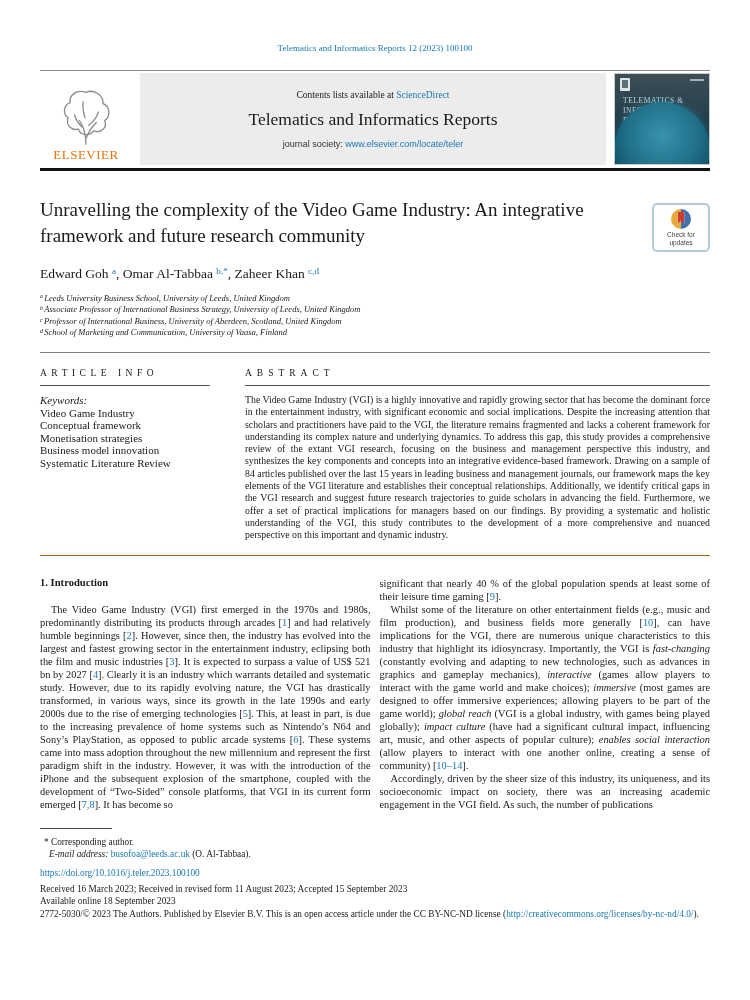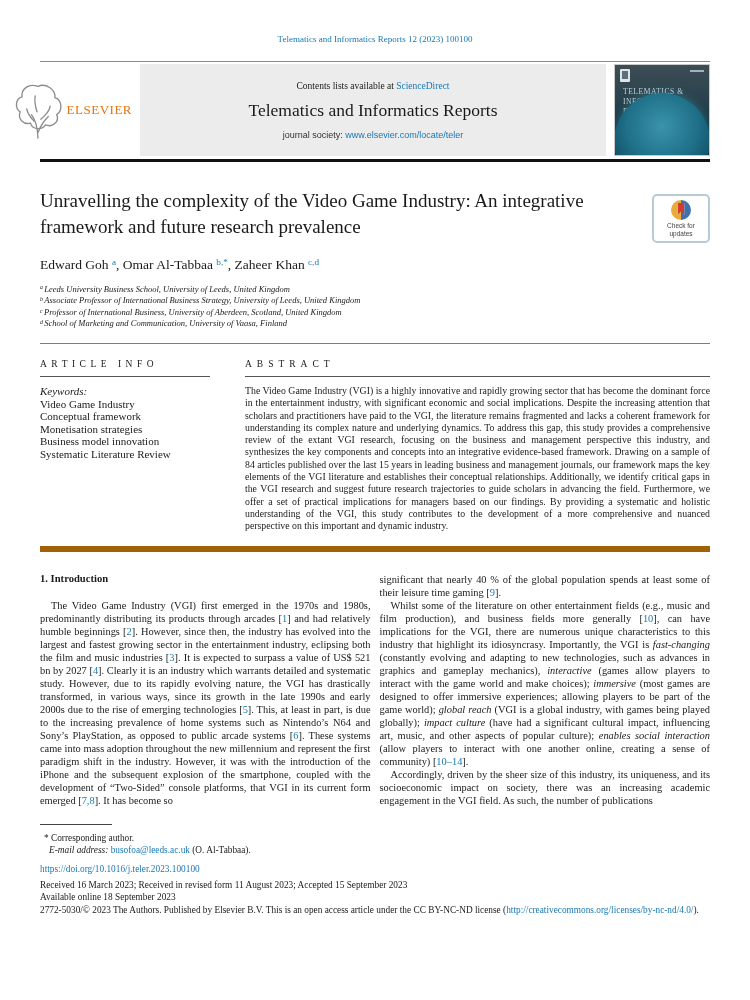--- a/index.html
+++ b/index.html
@@ -7,28 +7,28 @@
   html,body{ background:#ffffff; }
   body{
     width:750px; height:1000px; overflow:hidden;
     font-family:"Liberation Serif", serif; color:var(--ink);
     position:relative;
   }
   .page{ padding:0 40px; }
   a, .link{ color:var(--accent); text-decoration:none; cursor:pointer; }
 
   
-  .citation{ margin-top:34px; text-align:center; font-size:9px; color:var(--accent); }
+  .citation{ margin-top:43px; text-align:center; font-size:9px; color:var(--accent); }
 
   
   .masthead{
     margin-top:17px; border-top:1px solid #8a8a8a; border-bottom:3px solid #111;
     display:flex; align-items:stretch; height:101px; padding:2px 0 3px;
   }
-  .logo-block{ width:92px; display:flex; flex-direction:row; align-items:center; justify-content:flex-end; padding-bottom:2px; }
+  .logo-block{ width:92px; display:flex; flex-direction:column; align-items:center; justify-content:flex-end; padding-bottom:2px; }
   .logo-block svg{ display:block; }
   .elsevier-word{ font-size:13px; letter-spacing:0.5px; color:#e8720c; margin-top:1px; }
   .mast-center{
     flex:1; background:#ececec; margin:0 8px; text-align:center;
     display:flex; flex-direction:column; justify-content:center; gap:9px; padding:24px 10px;
   }
   .contents-line{ font-size:9.5px; }
   .mast-title{ font-size:17.5px; font-weight:400; }
   .homepage-line{ font-family:"Liberation Sans", sans-serif; font-size:9px; color:#333; }
   .cover{
@@ -73,21 +73,21 @@
   .seg-i{ font-style:italic; }
   .seg-link{ color:var(--accent); }
   .seg-sup{ color:var(--accent); font-size:0.68em; position:relative; top:-0.38em; }
   .affiliations .seg-sup{ color:var(--ink); }
 
   .rule-full{ border:0; border-top:1px solid #7d7d7d; margin-top:13px; }
 
   
   .info-grid{
     display:grid; grid-template-columns:170px 1fr; column-gap:35px;
-    margin-top:15px; padding-bottom:13px; border-bottom:6px solid #a16207;
+    margin-top:15px; padding-bottom:13px; border-bottom:1px solid #a16207;
   }
   .col-heading{ font-size:9.5px; letter-spacing:4px; font-weight:400; }
   .head-rule{ border:0; border-top:1px solid #555; margin:7px 0 8px; }
   .keywords{ font-size:11px; line-height:12.6px; }
   .kw-label{ font-style:italic; }
   .abstract-text{ font-size:9.8px; line-height:12.3px; text-align:justify; }
 
   
   .body-cols{ display:flex; gap:9px; margin-top:21px; }
   .bcol{ width:330.5px; }
@@ -146,21 +146,21 @@
       <div class="cover-title">
         <div>TELEMATICS &amp;</div>
         <div>INFORMATICS</div>
         <div>REPORTS</div>
       </div>
       <div class="cover-globe"></div>
     </div>
   </div>
 
   <div class="title-row">
-    <h1 class="article-title">Unravelling the complexity of the Video Game Industry: An integrative framework and future research prevalence</h1>
+    <h1 class="article-title">Unravelling the complexity of the Video Game Industry: An integrative framework and future research community</h1>
     <div class="update-badge">
       <div class="badge-circle">
         <div class="badge-bookmark"></div>
       </div>
       <div class="badge-text">
         <div>Check for</div>
         <div>updates</div>
       </div>
     </div>
   </div>

